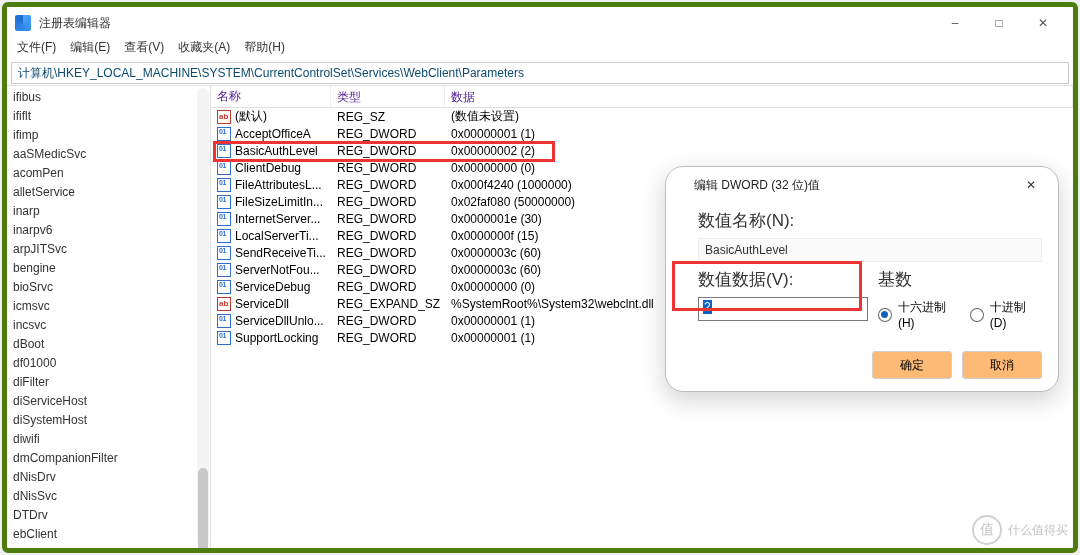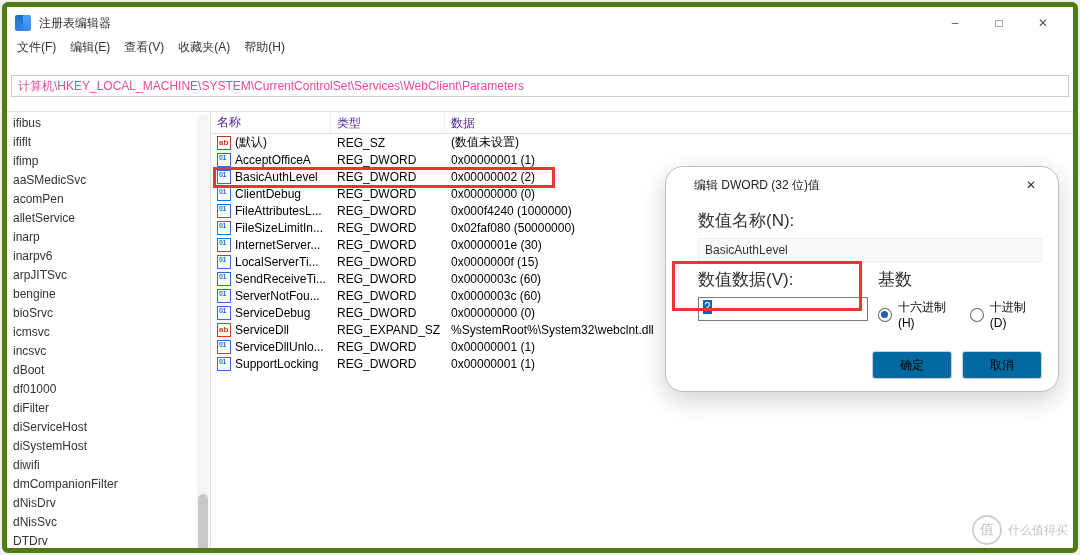--- a/index.html
+++ b/index.html
@@ -5,21 +5,21 @@
   * { margin: 0; padding: 0; box-sizing: border-box; font-family: "Microsoft YaHei", "Segoe UI", Tahoma, sans-serif; font-size: 12px; }
   body { background: #f0f0f0; width: 1080px; height: 555px; overflow: hidden; position: relative; }
   .window { background: #fff; border: 5px solid #4d7c0f; border-radius: 6px; width: 1076px; height: 551px; margin: 2px; display: flex; flex-direction: column; overflow: hidden; }
   .titlebar { height: 32px; display: flex; align-items: center; padding: 0 8px; background: #fff; }
   .titlebar .app-icon { width: 16px; height: 16px; background: conic-gradient(#4aa3ff,#1b6dd0); border-radius: 2px; margin-right: 8px; display: inline-flex; align-items: center; justify-content: center; }
   .titlebar .title { flex: 1; color: #333; }
   .win-btns { display: flex; }
   .win-btn { width: 44px; height: 28px; display: flex; align-items: center; justify-content: center; color: #555; }
   .menubar { height: 22px; display: flex; gap: 14px; padding: 0 10px; align-items: flex-start; color: #333; }
   .menubar span { cursor: default; }
-  .addressbar { height: 22px; border: 1px solid #ccc; margin: 14px 4px; padding: 2px 6px; display: flex; align-items: center; background: #fff; color: #ec4899; }
+  .addressbar { height: 22px; border: 1px solid #ccc; margin: 1px 4px; padding: 2px 6px; display: flex; align-items: center; background: #fff; color: #0c4a6e; }
   .content { flex: 1; display: flex; border-top: 1px solid #e0e0e0; overflow: hidden; }
   .tree { width: 204px; border-right: 1px solid #e0e0e0; overflow: hidden; padding-top: 2px; color: #333; position: relative; }
   .tree .node { padding: 1px 6px; white-space: nowrap; overflow: hidden; text-overflow: clip; line-height: 17px; }
   .tree .scrollbar { position: absolute; right: 1px; top: 2px; bottom: 2px; width: 12px; background: #f4f4f4; border-radius: 6px; }
   .tree .thumb { position: absolute; left: 1px; right: 1px; top: 380px; height: 90px; background: #c8c8c8; border-radius: 5px; }
   .list { flex: 1; display: flex; flex-direction: column; position: relative; }
   .headers { height: 22px; display: flex; border-bottom: 1px solid #e0e0e0; }
   .headers .col { padding: 3px 6px; border-right: 1px solid #eee; color: #4c1d95; }
   .rows { flex: 1; overflow: hidden; }
   .row { height: 17px; display: flex; align-items: center; }
@@ -41,21 +41,21 @@
   .lbl { color: #333; font-size: 17px; }
   .ro-input { grid-column: 1 / span 2; border: 1px solid #eee; background: #fafafa; padding: 4px 6px; color: #333; }
   .val-input { width: 170px; height: 24px; border: 1px solid #7a7a7a; padding: 2px 4px; background: #fff; color: #000; }
   .val-input .seltext { background: #0a64c2; color: #fff; padding: 0 1px; }
   .radio-group { display: flex; flex-direction: row; gap: 8px; padding-top: 2px; align-items: flex-end; }
   .radio-row { display: flex; align-items: center; gap: 6px; }
   .radio-dot { width: 14px; height: 14px; border: 1px solid #666; border-radius: 50%; display: inline-flex; align-items: center; justify-content: center; }
   .radio-dot.checked::after { content: ""; width: 7px; height: 7px; background: #1560b8; border-radius: 50%; }
   .hl-box2 { position: absolute; border: 3px solid #e33; pointer-events: none; }
   .hl-box2.a { left: 672px; top: 261px; width: 190px; height: 50px; }
-  .btn { height: 28px; width: 80px; border: 1px solid #cfcfcf; background: #0369a1; border-radius: 3px; display: inline-flex; align-items: center; justify-content: center; }
+  .btn { height: 28px; width: 80px; border: 1px solid #cfcfcf; background: #fdba74; border-radius: 3px; display: inline-flex; align-items: center; justify-content: center; }
   .dlg-btns { display: flex; justify-content: flex-end; gap: 10px; padding: 8px 16px 12px; }
   .watermark { position: absolute; right: 12px; bottom: 10px; color: #bbb; font-size: 13px; display: flex; align-items: center; gap: 6px; opacity: 0.9; }
   .watermark .circ { width: 30px; height: 30px; border: 2px solid #ccc; border-radius: 50%; display: flex; align-items: center; justify-content: center; font-size: 14px; color: #bbb; }
 </style>
 </head>
 <body>
 
 <div class="window">
   <div class="titlebar">
     <span class="app-icon"></span>

